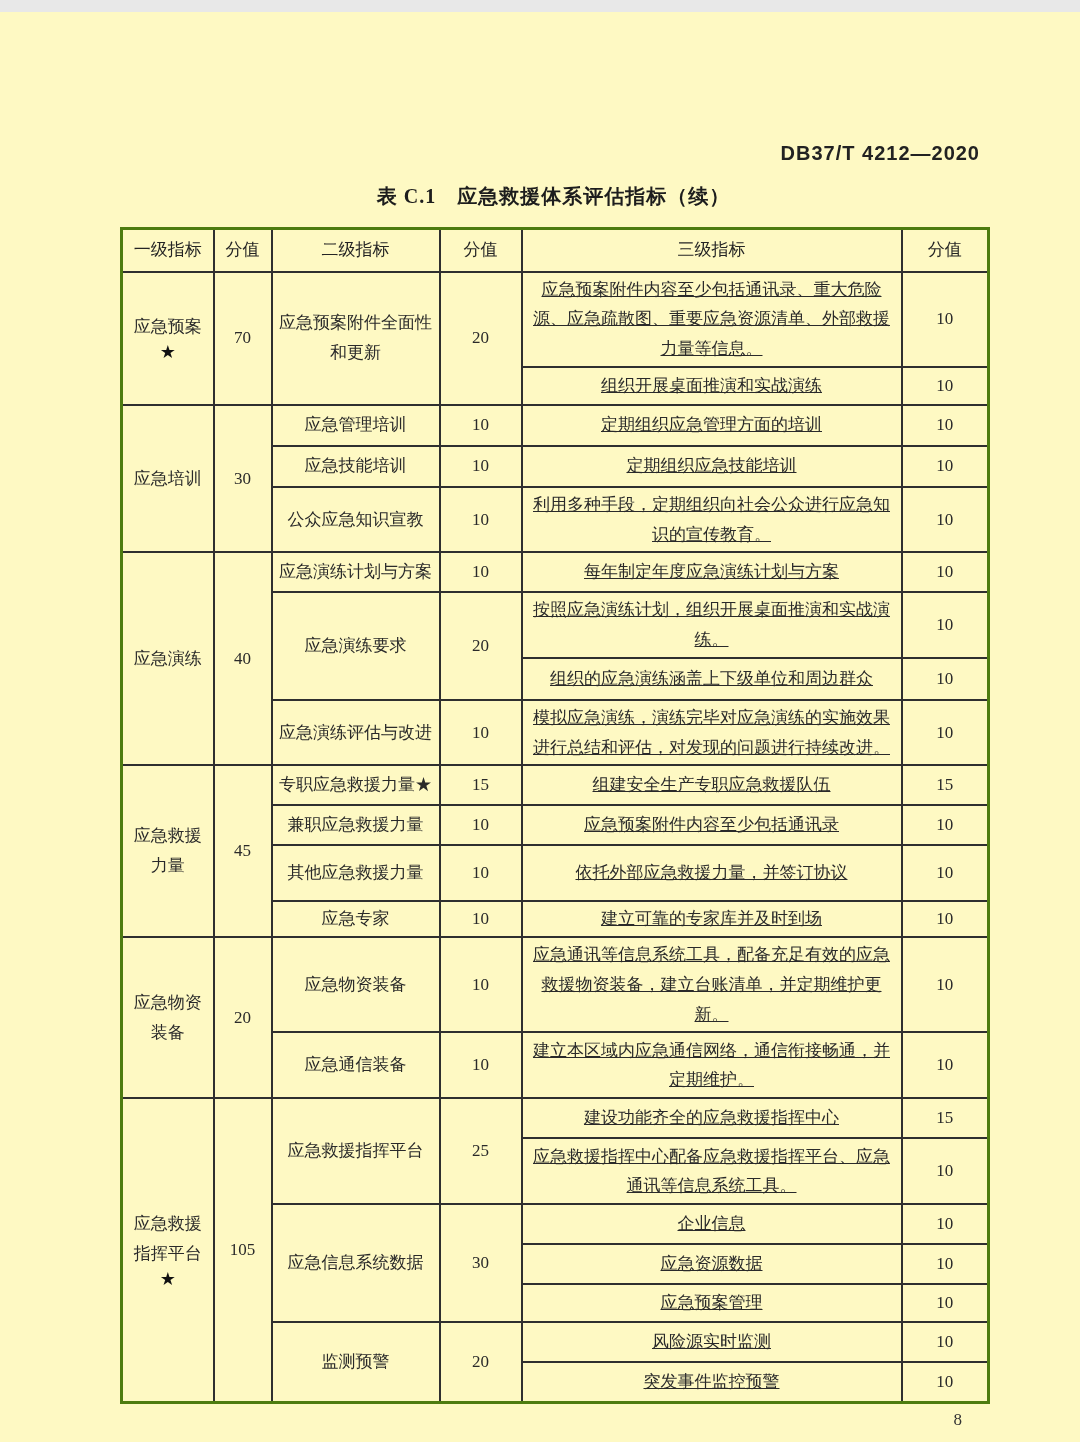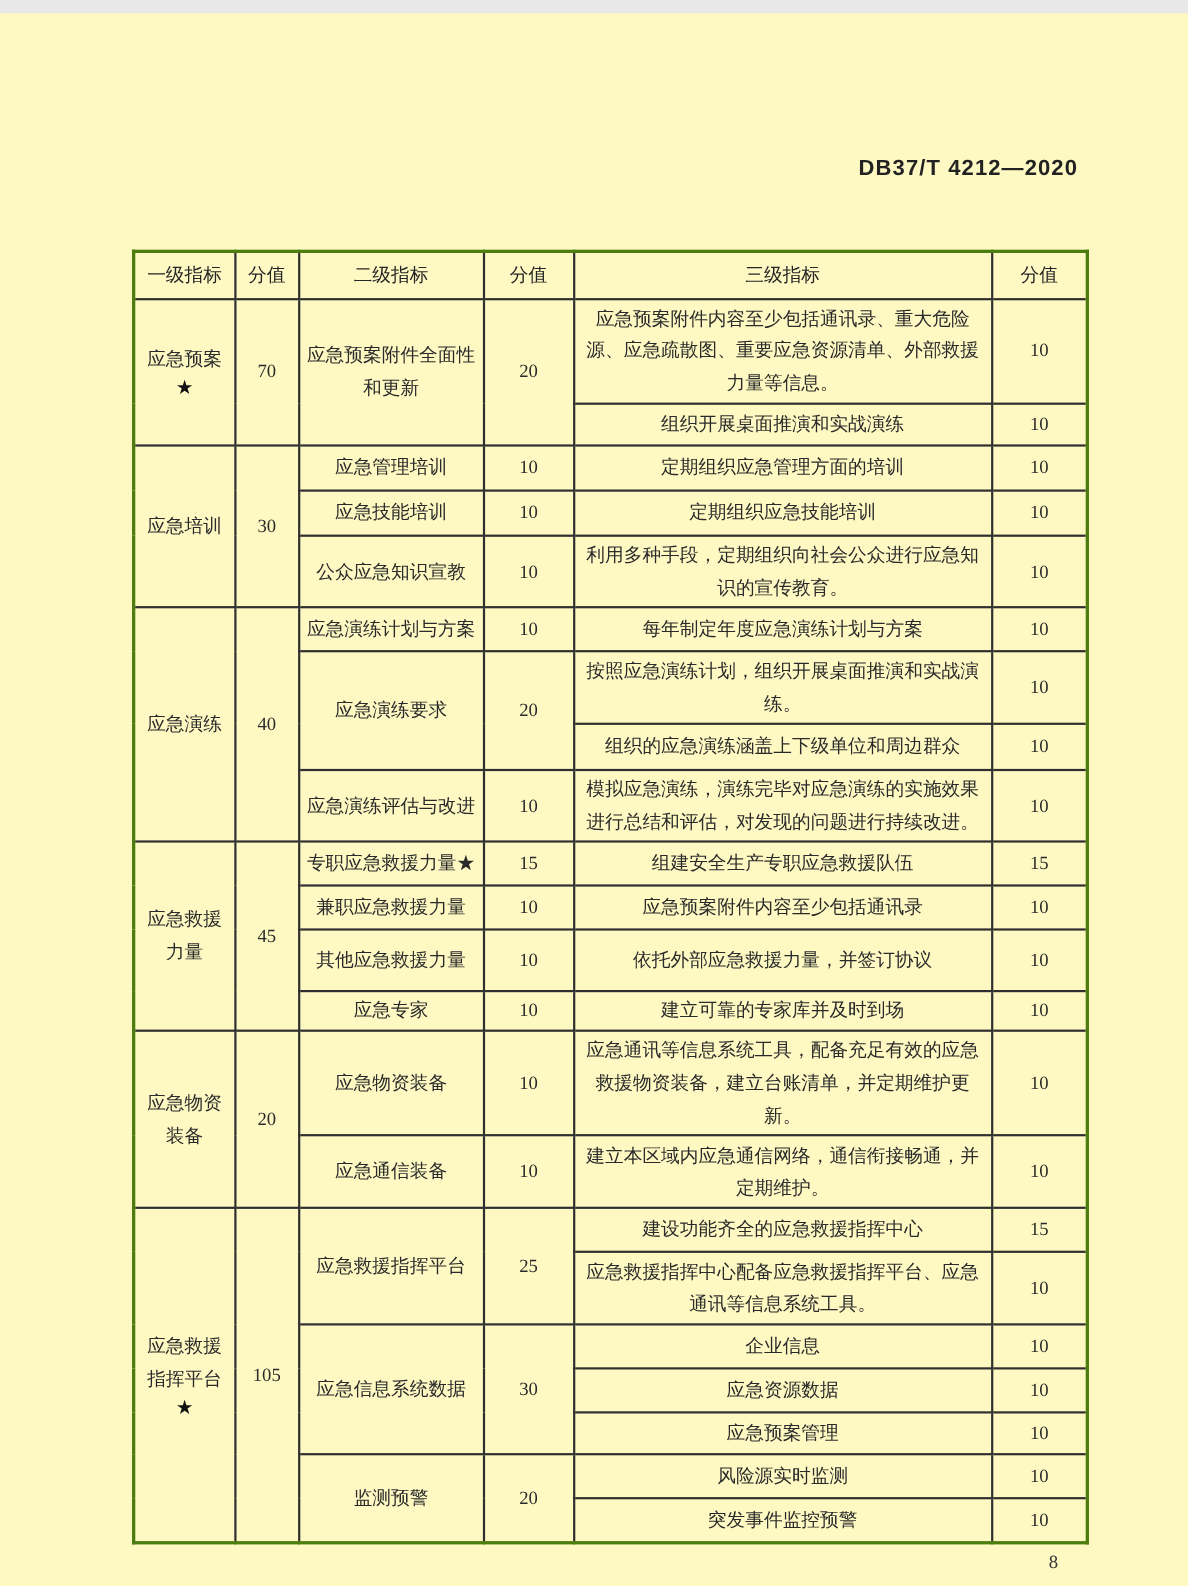--- a/index.html
+++ b/index.html
@@ -56,20 +56,21 @@
     line-height: 1.75;
   }
   .eval-table th { font-size: 17px; color: #242424; }
   .c-l1 { padding: 2px 6px; }
   .c-l2 { padding: 2px 5px; }
   .c-l3 {
     text-align: left;
     padding: 4px 8px 4px 12px;
     font-size: 16px;
     line-height: 30px;
+    text-decoration: underline;
   }
   .star {
     display: block;
     font-size: 18px;
     line-height: 1.2;
     color: #111;
   }
   .page-number {
     position: absolute;
     top: 1398px;
@@ -78,20 +79,21 @@
     color: #333;
   }
 </style>
 </head>
 <body>
 
 <div class="page">
 
   <div class="doc-code">DB37/T 4212—2020</div>
 
+  <div class="table-title">表 C.1　应急救援体系评估指标（续）</div>
 
   <table class="eval-table">
     <colgroup>
       <col style="width:92px">
         <col style="width:58px">
         <col style="width:168px">
       <col style="width:82px">
         <col style="width:380px">
         <col style="width:87px">
     </colgroup>

